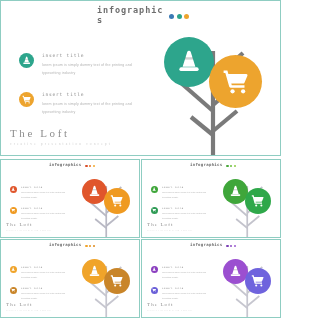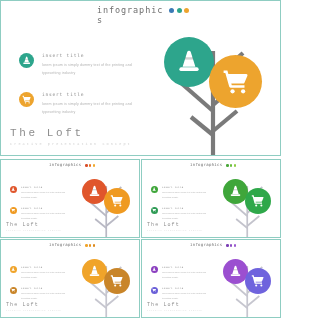--- a/index.html
+++ b/index.html
@@ -14,21 +14,21 @@
 
   .hero{left:0;top:0;width:281px;height:156px;}
 
   .thumb{width:140px;height:79px;}
   .t1{left:0;   top:159px;}
   .t2{left:141px;top:159px;}
   .t3{left:0;   top:239px;}
   .t4{left:141px;top:239px;}
 
   
-  .hdr{position:absolute;display:flex;align-items:flex-start;}
+  .hdr{position:absolute;display:flex;align-items:center;font-weight:bold;}
   .hero .hdr{left:96px;top:5px;width:100px;}
   .thumb .hdr{left:48px;top:3px;width:52px;}
 
   .hdr-title{font-family:"DejaVu Sans Mono","Liberation Mono",monospace;
              color:#6e6e6e;line-height:1.15;word-break:break-all;}
   .hero .hdr-title{font-size:8.5px;letter-spacing:.9px;width:72px;}
   .thumb .hdr-title{font-size:4px;letter-spacing:.3px;width:36px;}
 
   .dots{display:flex;gap:2px;padding-top:2px;flex:none;}
   .hero .dots{gap:2.5px;}
@@ -56,21 +56,21 @@
   .it-title{font-family:"DejaVu Sans Mono","Liberation Mono",monospace;
             color:#8a8a8a;}
   .hero .it-title{font-size:4.6px;letter-spacing:.75px;margin-bottom:2.5px;}
   .thumb .it-title{font-size:2.4px;letter-spacing:.35px;margin-bottom:1.4px;}
 
   .it-body{color:#b4b4b4;}
   .hero .it-body{font-size:3.6px;line-height:2.45;letter-spacing:.12px;}
   .thumb .it-body{font-size:1.9px;line-height:2.5;}
 
   
-  .brand{position:absolute;font-family:Liberation Mono, monospace;}
+  .brand{position:absolute;font-family:Liberation Serif, serif;}
   .hero .brand{left:9px;top:126px;}
   .thumb .brand{left:5px;top:62px;}
 
   .brand-name{color:#8e8e8e;}
   .hero .brand-name{font-size:11px;letter-spacing:2.6px;}
   .thumb .brand-name{font-size:5px;letter-spacing:1.1px;}
 
   .brand-sub{color:#cfcfcf;}
   .hero .brand-sub{font-size:3.5px;letter-spacing:2.1px;margin-top:3px;}
   .thumb .brand-sub{font-size:1.7px;letter-spacing:.9px;margin-top:1.5px;}

